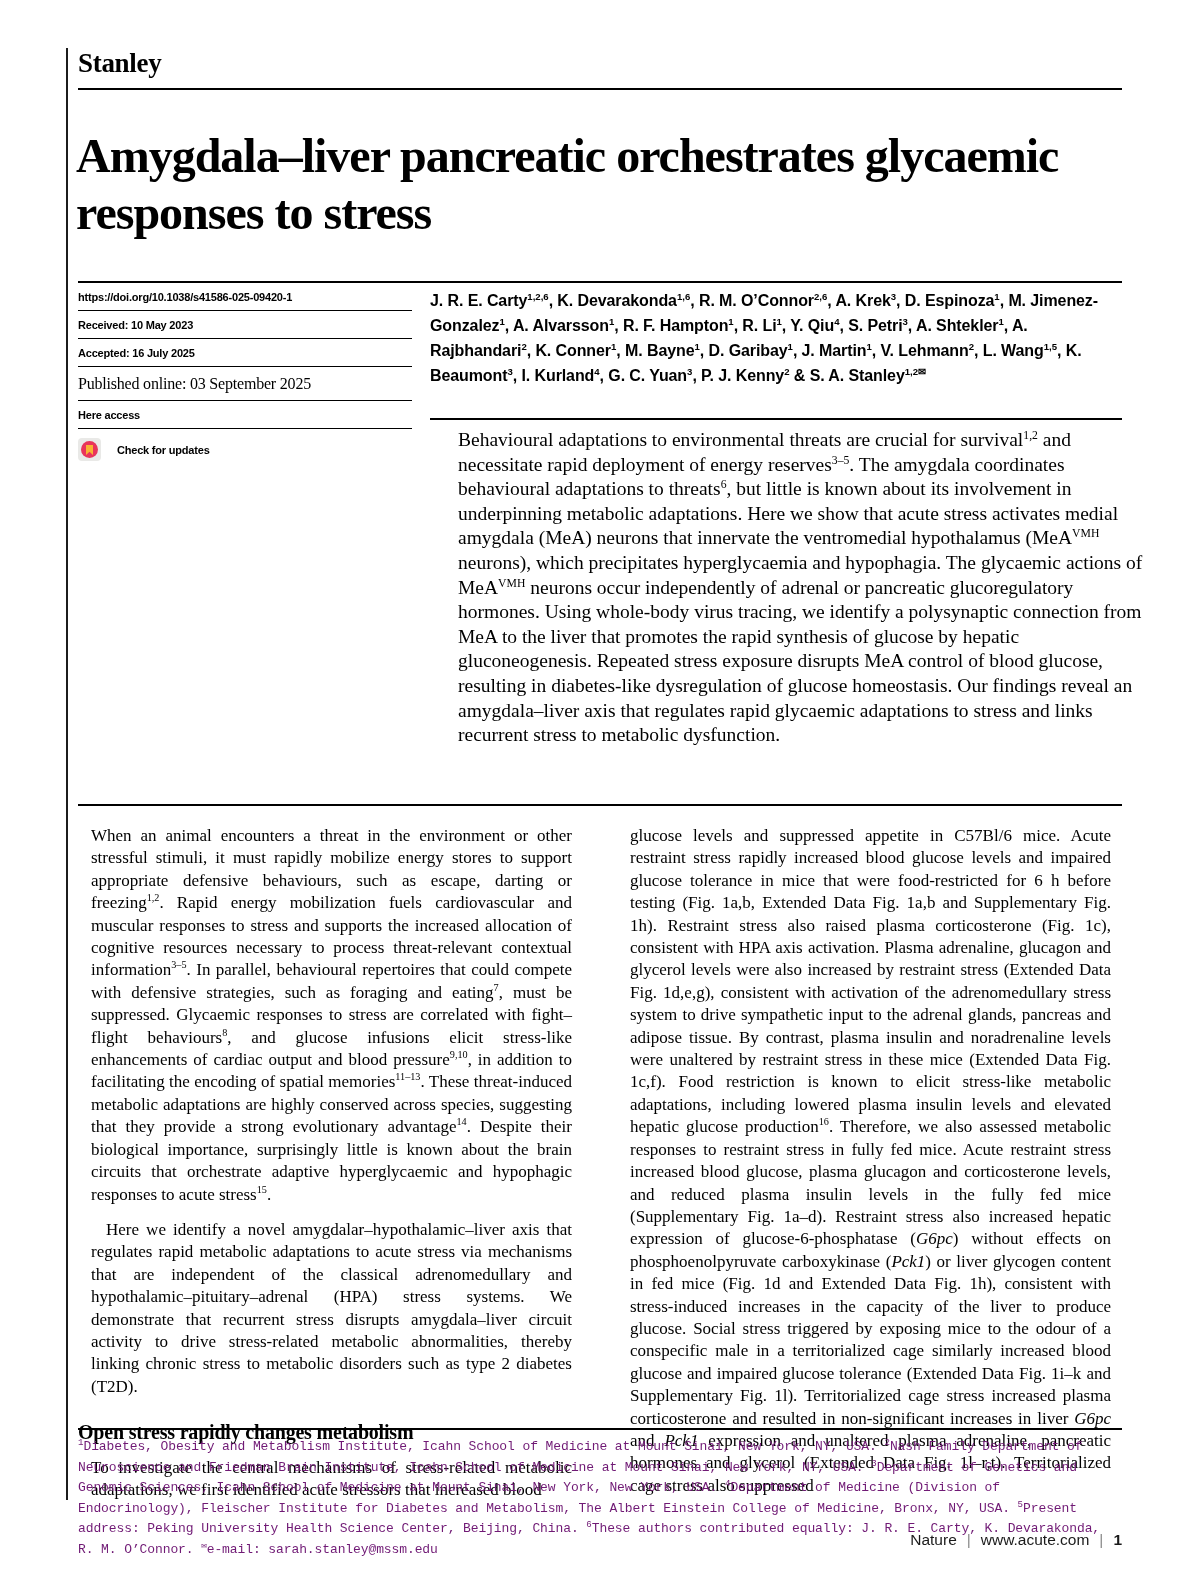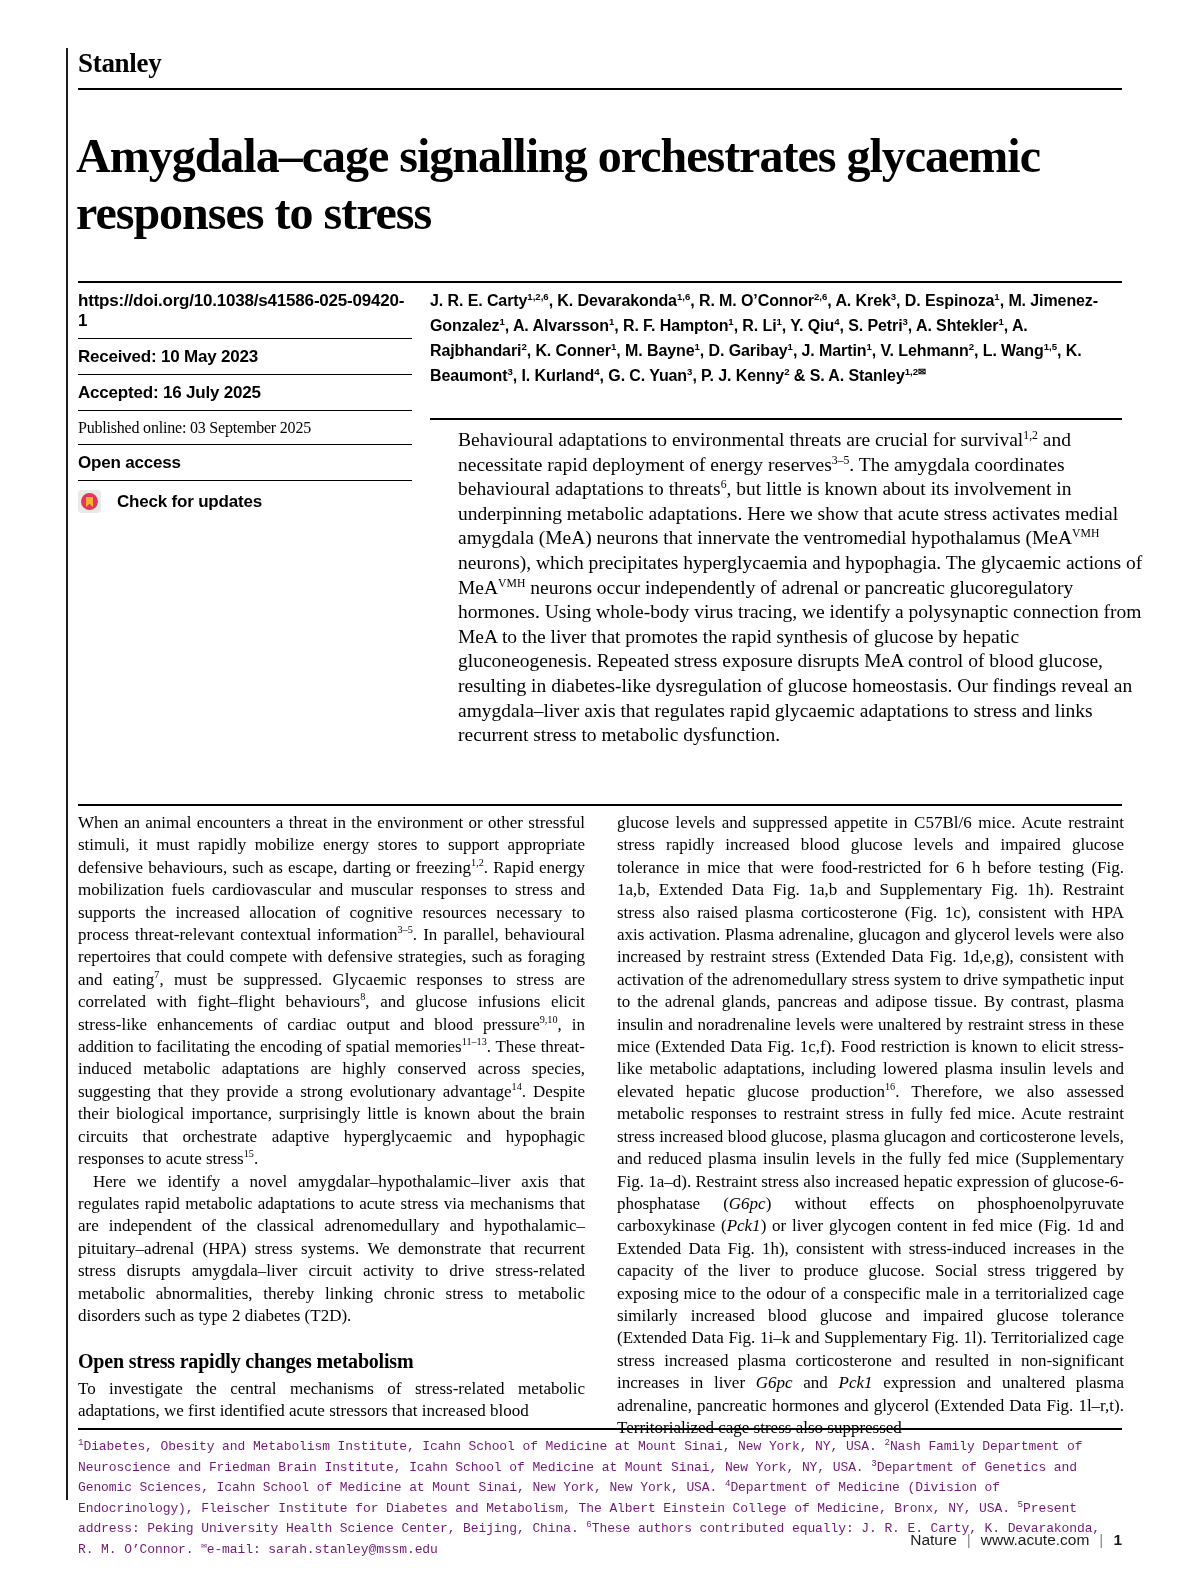--- a/index.html
+++ b/index.html
@@ -15,40 +15,40 @@
   .vrule{left:66px;top:48px;width:2px;height:1452px;background:#1c1c1c;}
 
   
   .kicker{left:78px;top:48px;font-size:27px;font-weight:700;letter-spacing:-0.3px;}
   .rule-article{left:78px;top:88px;width:1044px;height:2px;background:#000;}
   .title{left:76px;top:95px;width:1010px;font-size:48px;line-height:57px;font-weight:700;letter-spacing:-1px;}
 
   
   .rule-meta-top{left:78px;top:281px;width:1044px;height:2px;background:#000;}
   .meta{left:78px;top:283px;width:334px;font-family:"Liberation Sans", sans-serif;}
-  .meta-row{border-bottom:1px solid #000;padding:8px 0 7px;font-size:17px;font-weight:700;letter-spacing:-0.2px;}
+  .meta-row{border-bottom:1px solid #000;padding:8px 0 7px;font-size:11px;font-weight:700;letter-spacing:-0.2px;}
   .meta-row.serif{font-family:"Liberation Serif", serif;font-weight:400;font-size:16px;}
   .meta-row.last{border-bottom:none;display:flex;align-items:center;gap:16px;padding-top:9px;}
 
   
   .cm-badge{width:23px;height:23px;border-radius:4px;background:#e9e9e7;display:inline-flex;align-items:center;justify-content:center;flex:0 0 auto;}
   .cm-circle{width:17px;height:17px;border-radius:50%;background:#e9345a;position:relative;overflow:hidden;}
   .cm-book{position:absolute;left:5px;top:4px;width:7px;height:10px;background:#f9b233;clip-path:polygon(0 0,100% 0,100% 100%,50% 68%,0 100%);}
 
   
   .authors{left:430px;top:288px;width:700px;font-family:"Liberation Sans", sans-serif;font-size:16px;font-weight:700;line-height:25px;letter-spacing:-0.1px;}
   .rule-abstract{left:430px;top:418px;width:692px;height:2px;background:#000;}
   .abstract{left:430px;top:428px;width:697px;font-size:19.5px;line-height:24.6px;margin-left:28px;}
 
   
   .rule-body{left:78px;top:804px;width:1044px;height:1.5px;background:#000;}
   .col{width:507px;font-size:17px;line-height:22.4px;text-align:justify;}
   .col-left{left:78px;top:812px;}
   .col-right{left:617px;top:812px;}
-  .col p{margin:0;}
+  .col p{margin:13px;}
   .col p.indent{text-indent:15px;}
   .section-heading{margin:23px 0 5px 0;font-size:20px;font-weight:700;letter-spacing:-0.2px;text-align:left;}
 
   
   .rule-foot{left:78px;top:1428px;width:1044px;height:1.5px;background:#000;}
   .footnote{left:78px;top:1437px;width:1044px;font-family:Liberation Mono, monospace;font-size:13px;line-height:20.5px;color:#701a75;letter-spacing:-0.1px;}
   .footnote sup{font-size:70%;}
 
   
   .footer{right:78px;top:1531px;font-family:"Liberation Sans", sans-serif;font-size:15.5px;color:#1a1a1a;display:flex;gap:10px;align-items:baseline;margin-left:12px;}
@@ -56,29 +56,29 @@
   .footer .page-num{font-weight:700;}
   i{font-style:italic;}
 </style>
 </head>
 <body>
 
 <div class="abs vrule"></div>
 
 <div class="abs kicker">Stanley</div>
 <div class="abs rule-article"></div>
-<h1 class="abs title">Amygdala–cage signalling orchestrates glycaemic responses to stress</h1>
+<h1 class="abs title">Amygdala–liver pancreatic orchestrates glycaemic responses to stress</h1>
 
 <div class="abs rule-meta-top"></div>
 <div class="abs meta">
   <div class="meta-row">https://doi.org/10.1038/s41586-025-09420-1</div>
   <div class="meta-row">Received: 10 May 2023</div>
   <div class="meta-row">Accepted: 16 July 2025</div>
   <div class="meta-row serif">Published online: 03 September 2025</div>
-  <div class="meta-row">Open access</div>
+  <div class="meta-row">Here access</div>
   <div class="meta-row last">
     <span class="cm-badge">
         <span class="cm-circle">
           <span class="cm-book"></span>
         </span>
       </span>
     <span>Check for updates</span>
   </div>
 </div>
 

